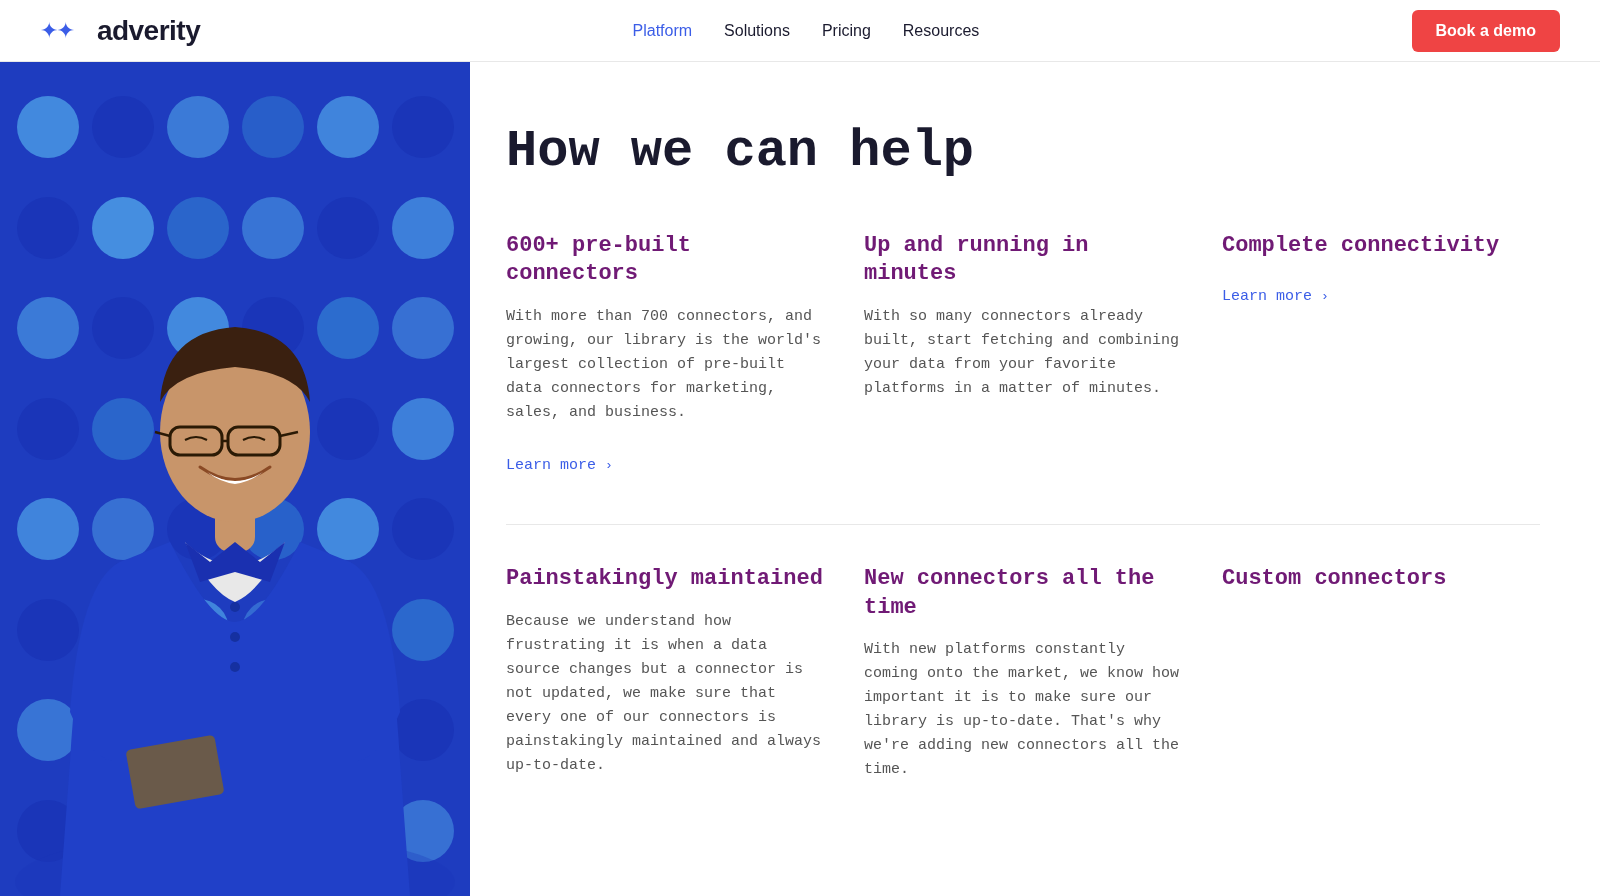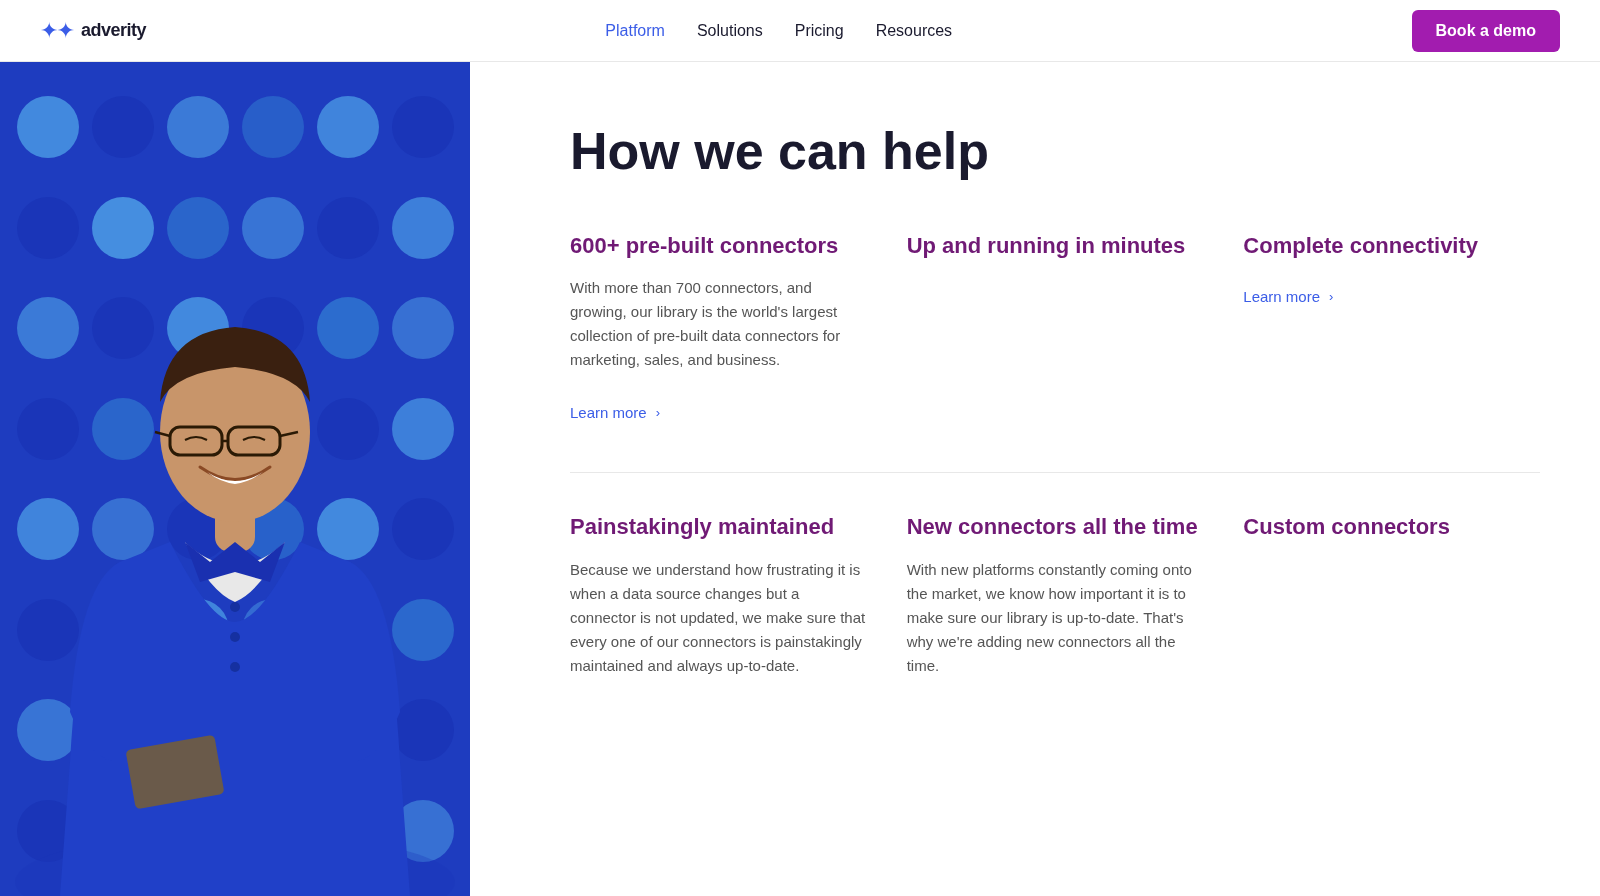--- a/index.html
+++ b/index.html
@@ -22,45 +22,46 @@
       align-items: center;
       gap: 8px;
       text-decoration: none;
     }
     .logo-icon {
       color: #3b5de7;
       font-size: 22px;
       letter-spacing: -2px;
     }
     .logo-text {
-      font-size: 18px;
+      font-size: 28px;
       font-weight: 700;
       color: #1a1a2e;
       letter-spacing: -0.5px;
+      margin-left: 16px;
     }
     .nav-links {
       display: flex;
       gap: 32px;
       list-style: none;
     }
     .nav-links a {
       text-decoration: none;
       font-size: 16px;
       color: #3b5de7;
       font-weight: 400;
     }
     .nav-links a.active {
       color: #3b5de7;
     }
     .nav-links a:not(.active) {
       color: #1a1a2e;
       margin-top: 12px;
     }
     .book-demo-btn {
-      background: #a21caf;
+      background: #ef4444;
       color: #fff;
       border: none;
       border-radius: 6px;
       padding: 12px 24px;
       font-size: 16px;
       font-weight: 600;
       cursor: pointer;
       white-space: nowrap;
     }
 
@@ -77,22 +78,23 @@
       background: #1e3cbf;
       position: relative;
       overflow: hidden;
       display: flex;
       align-items: flex-end;
     }
 
     
     .content-panel {
       flex: 1;
-      padding: 60px 60px 40px 100px;
+      padding: 60px 60px 40px 36px;
       overflow-y: auto;
+      font-family: Liberation Mono, monospace;
     }
     .section-title {
       font-size: 52px;
       font-weight: 700;
       color: #1a1a2e;
       margin-bottom: 50px;
       line-height: 1.15;
     }
     .feature-card {
       padding-bottom: 40px;
@@ -303,20 +305,21 @@
         <h2 class="feature-title">600+ pre-built connectors</h2>
         <p class="feature-desc">With more than 700 connectors, and growing, our library is the world's largest collection of pre-built data connectors for marketing, sales, and business.</p>
         <a class="learn-more-link" href="#">
           <span>Learn more</span>
           <span class="chevron">›</span>
         </a>
       </div>
 
       <div class="feature-card">
         <h2 class="feature-title">Up and running in minutes</h2>
+        <p class="feature-desc">With so many connectors already built, start fetching and combining your data from your favorite platforms in a matter of minutes.</p>
       </div>
 
       <div class="feature-card">
         <h2 class="feature-title">Complete connectivity</h2>
         <a class="learn-more-link" href="#">
           <span>Learn more</span>
           <span class="chevron">›</span>
         </a>
       </div>
     </div>

